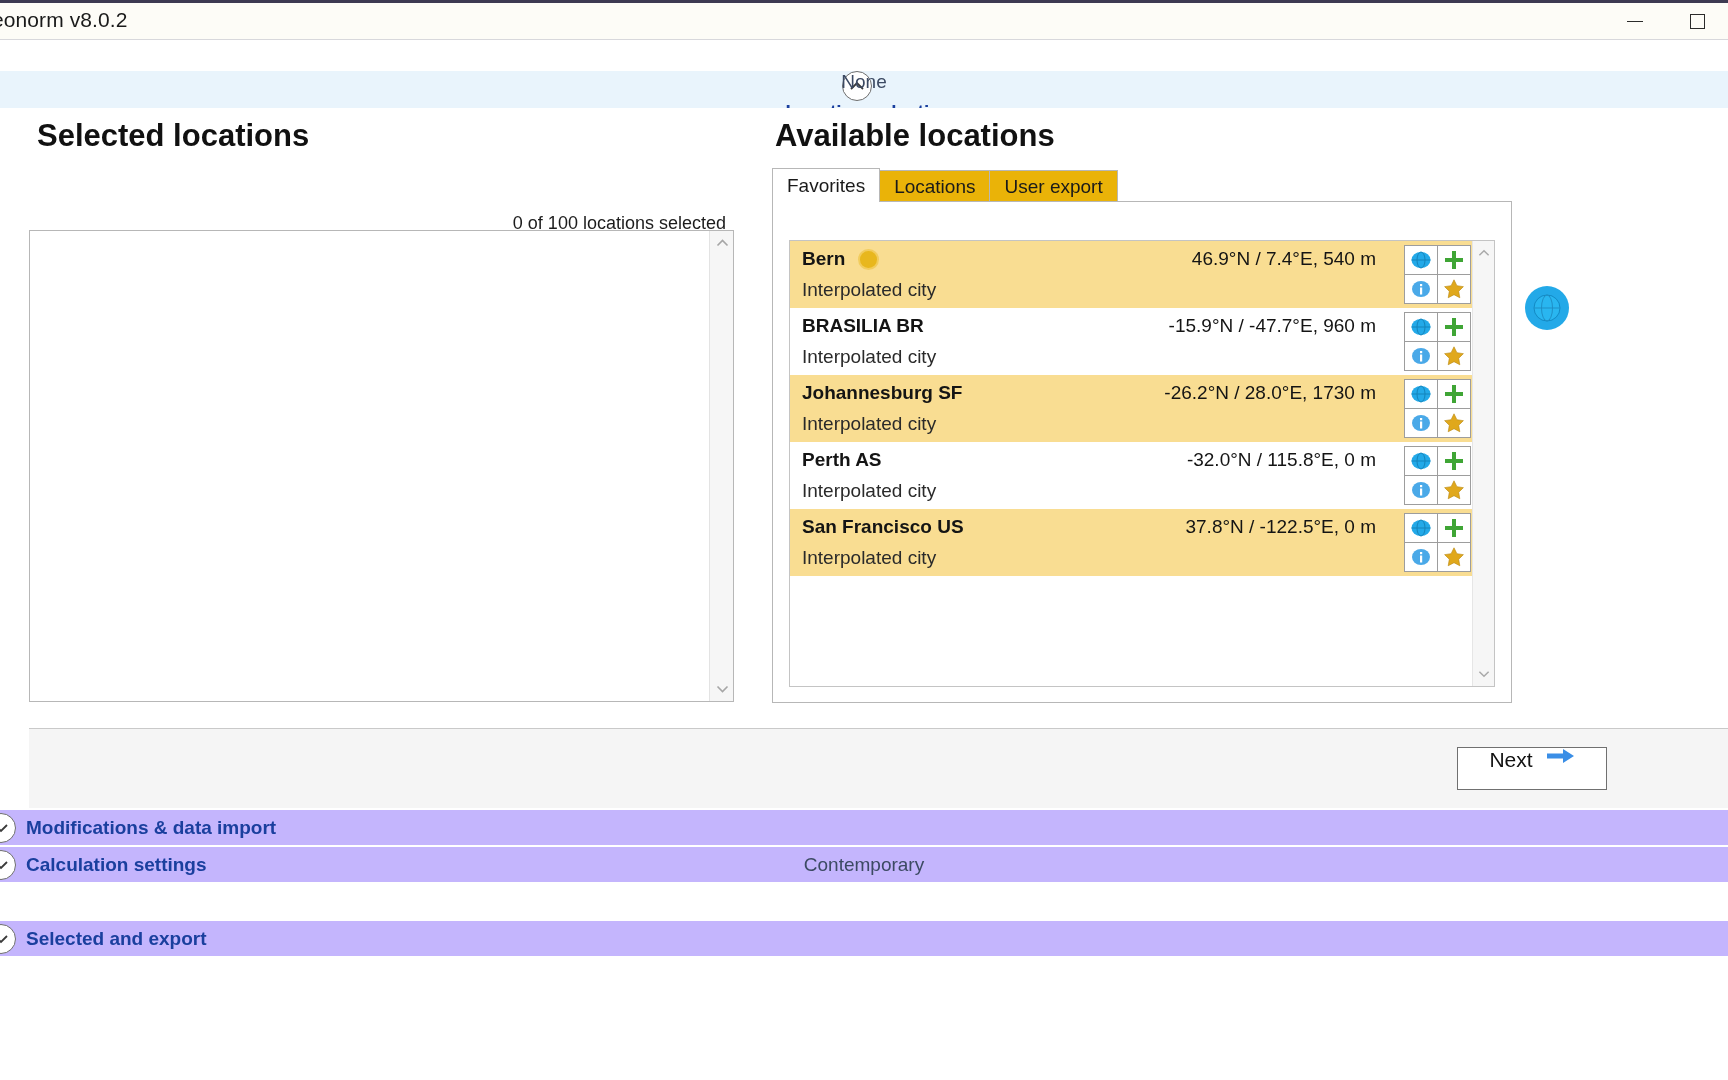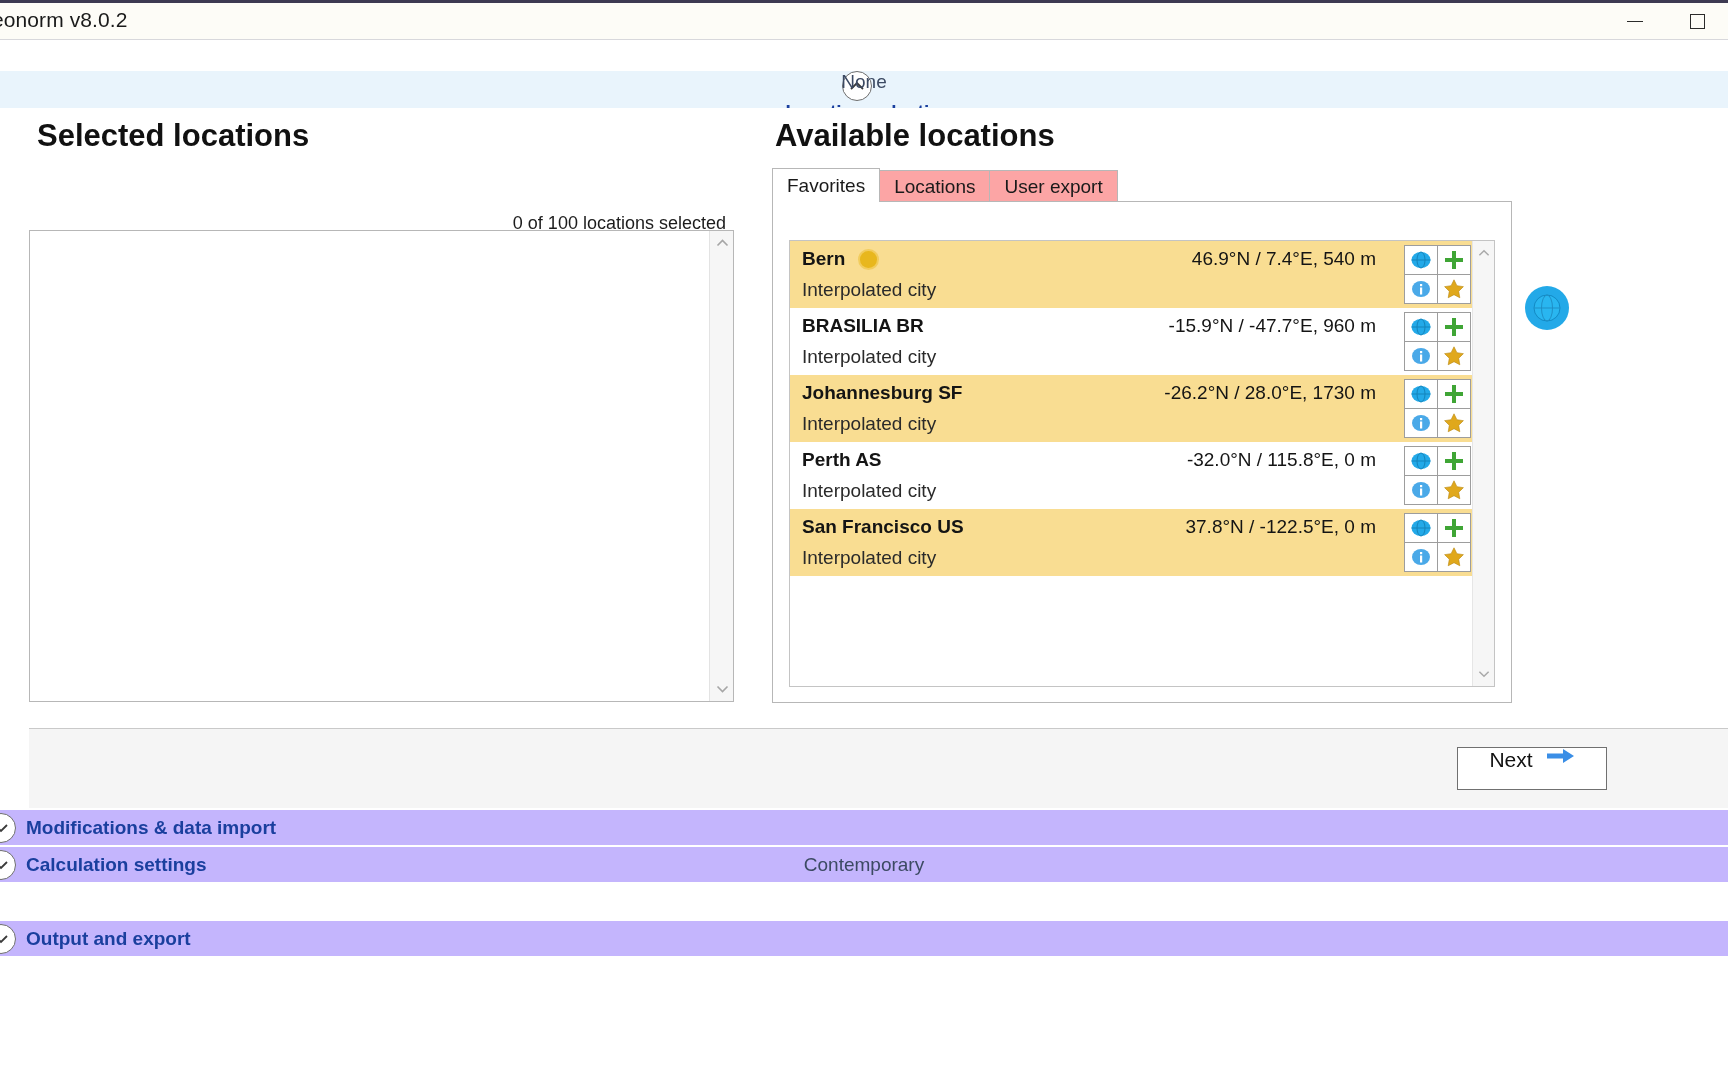--- a/index.html
+++ b/index.html
@@ -100,21 +100,21 @@
   .sb-arrow.down{ bottom:0; }
 
   
   .tabs{
     position:absolute; left:768px; top:62px; height:32px;
     display:flex; align-items:flex-end;
   }
   .tab{
     height:32px; padding:0 14px; font-size:19px; color:#1a1a1a;
     border:1px solid #b7b7b7; border-bottom:none;
-    background:#fca5a5; line-height:31px;
+    background:#eab308; line-height:31px;
     margin-right:-1px; position:relative;
   }
   .tab.active{ background:#ffffff; z-index:3; height:34px; line-height:33px; }
 
   .avail-box{
     position:absolute; left:768px; top:93px; width:740px; height:502px;
     border:1px solid #b7b7b7; background:#ffffff; z-index:2;
   }
   .list-frame{
     position:absolute; left:16px; top:38px; right:16px; bottom:15px;
@@ -454,17 +454,17 @@
     <div class="acc-value">Contemporary</div>
   </div>
 
 
   <div class="acc-row" style="top:919px">
     <div class="chev">
       <svg width="16" height="10" viewBox="0 0 16 10">
           <polyline points="2,2 8,8 14,2" fill="none" stroke="#3a3a3a" stroke-width="1.8"></polyline>
         </svg>
     </div>
-    <div class="acc-title">Output and export</div>
+    <div class="acc-title">Selected and export</div>
     <div class="acc-value"></div>
   </div>
 
 </div>
 
 </body></html>

